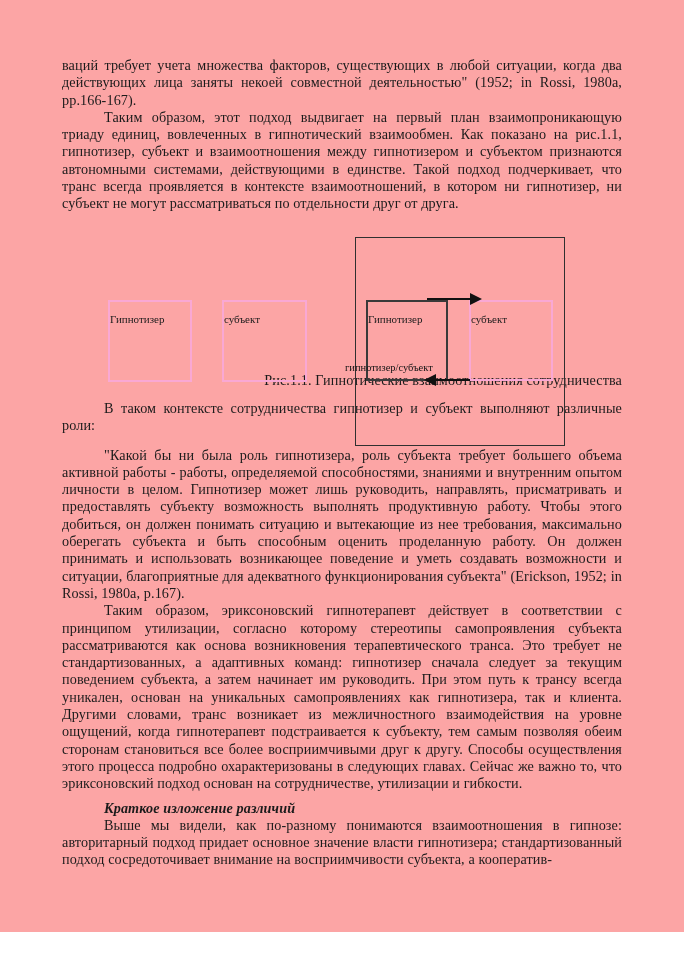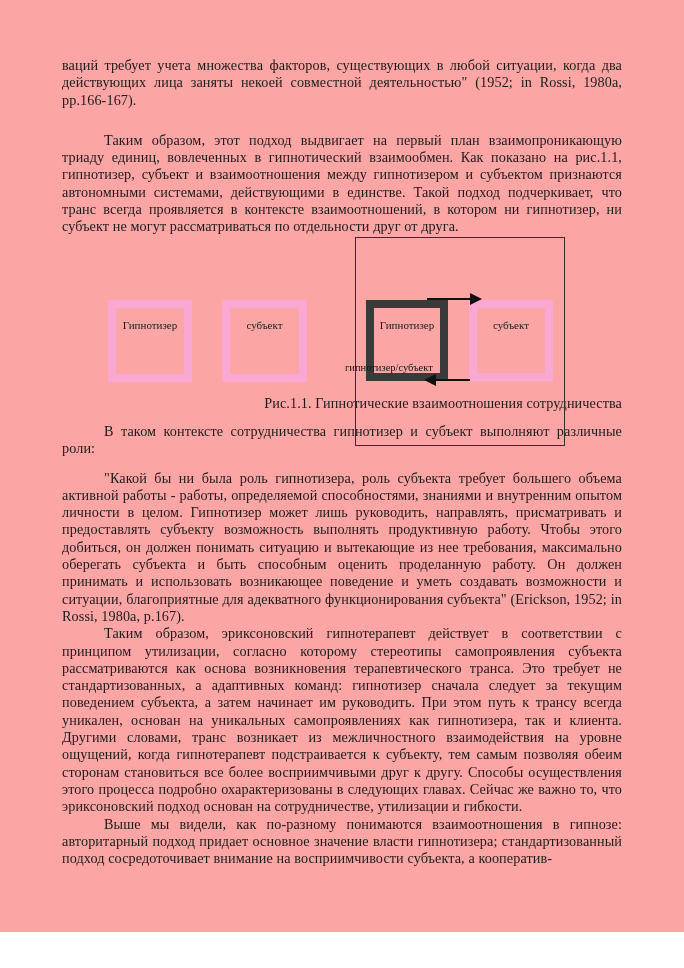--- a/index.html
+++ b/index.html
@@ -20,21 +20,21 @@
   }
   .content p {
     margin: 0;
     font-size: 14.2px;
     line-height: 17.3px;
     text-align: justify;
     letter-spacing: 0.1px;
   }
   .ind { text-indent: 42px; }
   #p1 { margin-top: 57px; }
-  #p2 { margin-top: 23px; }
+  #p2 { }
   #caption { margin-top: 159px; text-align: right; padding-left: 42px; }
   #p3 { margin-top: 11px; }
   #quote { margin-top: 12px; }
   #p5 { }
   #heading {
     margin-top: 7px;
     text-align: left;
     padding-left: 42px;
     font-weight: bold;
     font-style: italic;
@@ -44,25 +44,24 @@
     position: absolute;
     left: 570px;
     top: 967px;
     font-size: 12.5px;
     color: #2a2a2a;
   }
   
   .fig { position: absolute; left: 0; top: 0; width: 684px; height: 968px; pointer-events: none; }
   .fig-box {
     position: absolute;
-    border: 8px solid #f9a8d4;
+    border: 2px solid #f9a8d4;
     background: transparent;
     font-size: 11px;
     color: #1b1b1b;
-    text-align: center;
     box-sizing: border-box;
   }
   .fig-box span { display: inline-block; margin-top: 11px; }
   #fig-outer {
     position: absolute;
     left: 355px; top: 237px; width: 210px; height: 209px;
     border: 1.5px solid #303030;
     background: transparent;
     box-sizing: border-box;
   }
@@ -99,20 +98,21 @@
 
 <div class="page">
 
   <div class="content">
     <p id="p1">ваций требует учета множества факторов, существующих в любой ситуации, когда два действующих лица заняты некоей совместной деятельностью" (1952; in Rossi, 1980a, pp.166-167).</p>
     <p id="p2" class="ind">Таким образом, этот подход выдвигает на первый план взаимопроникающую триаду единиц, вовлеченных в гипнотический взаимообмен. Как показано на рис.1.1, гипнотизер, субъект и взаимоотношения между гипнотизером и субъектом признаются автономными системами, действующими в единстве. Такой подход подчеркивает, что транс всегда проявляется в контексте взаимоотношений, в котором ни гипнотизер, ни субъект не могут рассматриваться по отдельности друг от друга.</p>
     <p id="caption">Рис.1.1. Гипнотические взаимоотношения сотрудничества</p>
     <p id="p3" class="ind">В таком контексте сотрудничества гипнотизер и субъект выполняют различные роли:</p>
     <p id="quote" class="ind">"Какой бы ни была роль гипнотизера, роль субъекта требует большего объема активной работы - работы, определяемой способностями, знаниями и внутренним опытом личности в целом. Гипнотизер может лишь руководить, направлять, присматривать и предоставлять субъекту возможность выполнять продуктивную работу. Чтобы этого добиться, он должен понимать ситуацию и вытекающие из нее требования, максимально оберегать субъекта и быть способным оценить проделанную работу. Он должен принимать и использовать возникающее поведение и уметь создавать возможности и ситуации, благоприятные для адекватного функционирования субъекта" (Erickson, 1952; in Rossi, 1980a, p.167).</p>
     <p id="p5" class="ind">Таким образом, эриксоновский гипнотерапевт действует в соответствии с принципом утилизации, согласно которому стереотипы самопроявления субъекта рассматриваются как основа возникновения терапевтического транса. Это требует не стандартизованных, а адаптивных команд: гипнотизер сначала следует за текущим поведением субъекта, а затем начинает им руководить. При этом путь к трансу всегда уникален, основан на уникальных самопроявлениях как гипнотизера, так и клиента. Другими словами, транс возникает из межличностного взаимодействия на уровне ощущений, когда гипнотерапевт подстраивается к субъекту, тем самым позволяя обеим сторонам становиться все более восприимчивыми друг к другу. Способы осуществления этого процесса подробно охарактеризованы в следующих главах. Сейчас же важно то, что эриксоновский подход основан на сотрудничестве, утилизации и гибкости.</p>
+    <p id="heading">Краткое изложение различий</p>
     <p id="p6" class="ind">Выше мы видели, как по-разному понимаются взаимоотношения в гипнозе: авторитарный подход придает основное значение власти гипнотизера; стандартизованный подход сосредоточивает внимание на восприимчивости субъекта, а кооператив-</p>
   </div>
 
   <div class="fig">
     <div class="fig-box" id="box-a">
       <span>Гипнотизер</span>
     </div>
     <div class="fig-box" id="box-b">
       <span>субъект</span>
     </div>

